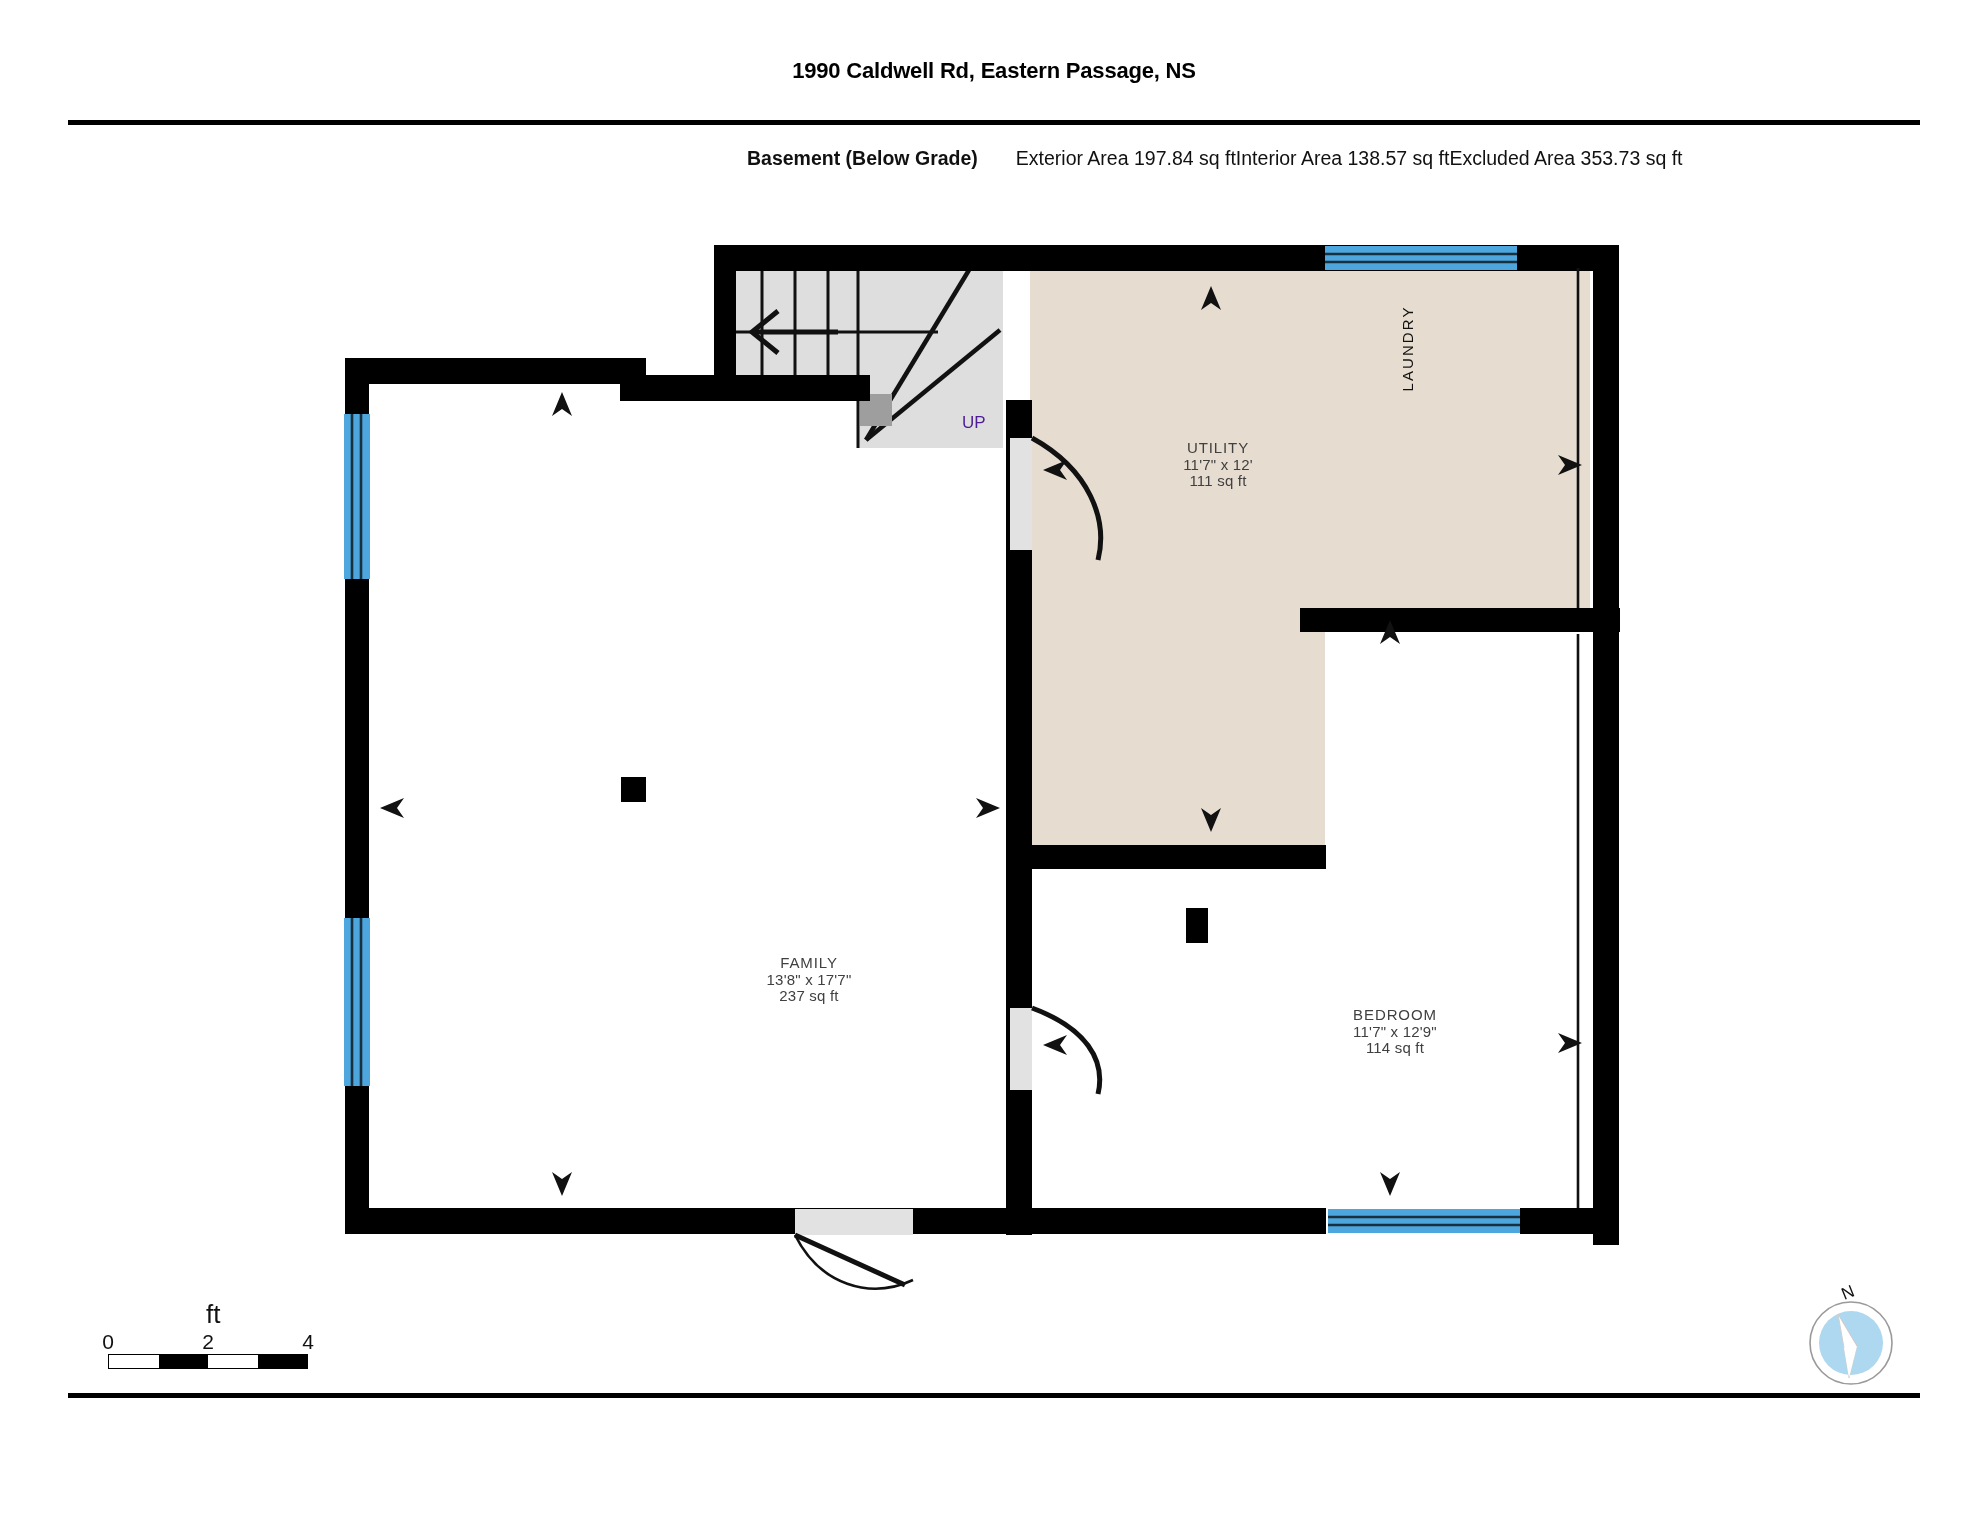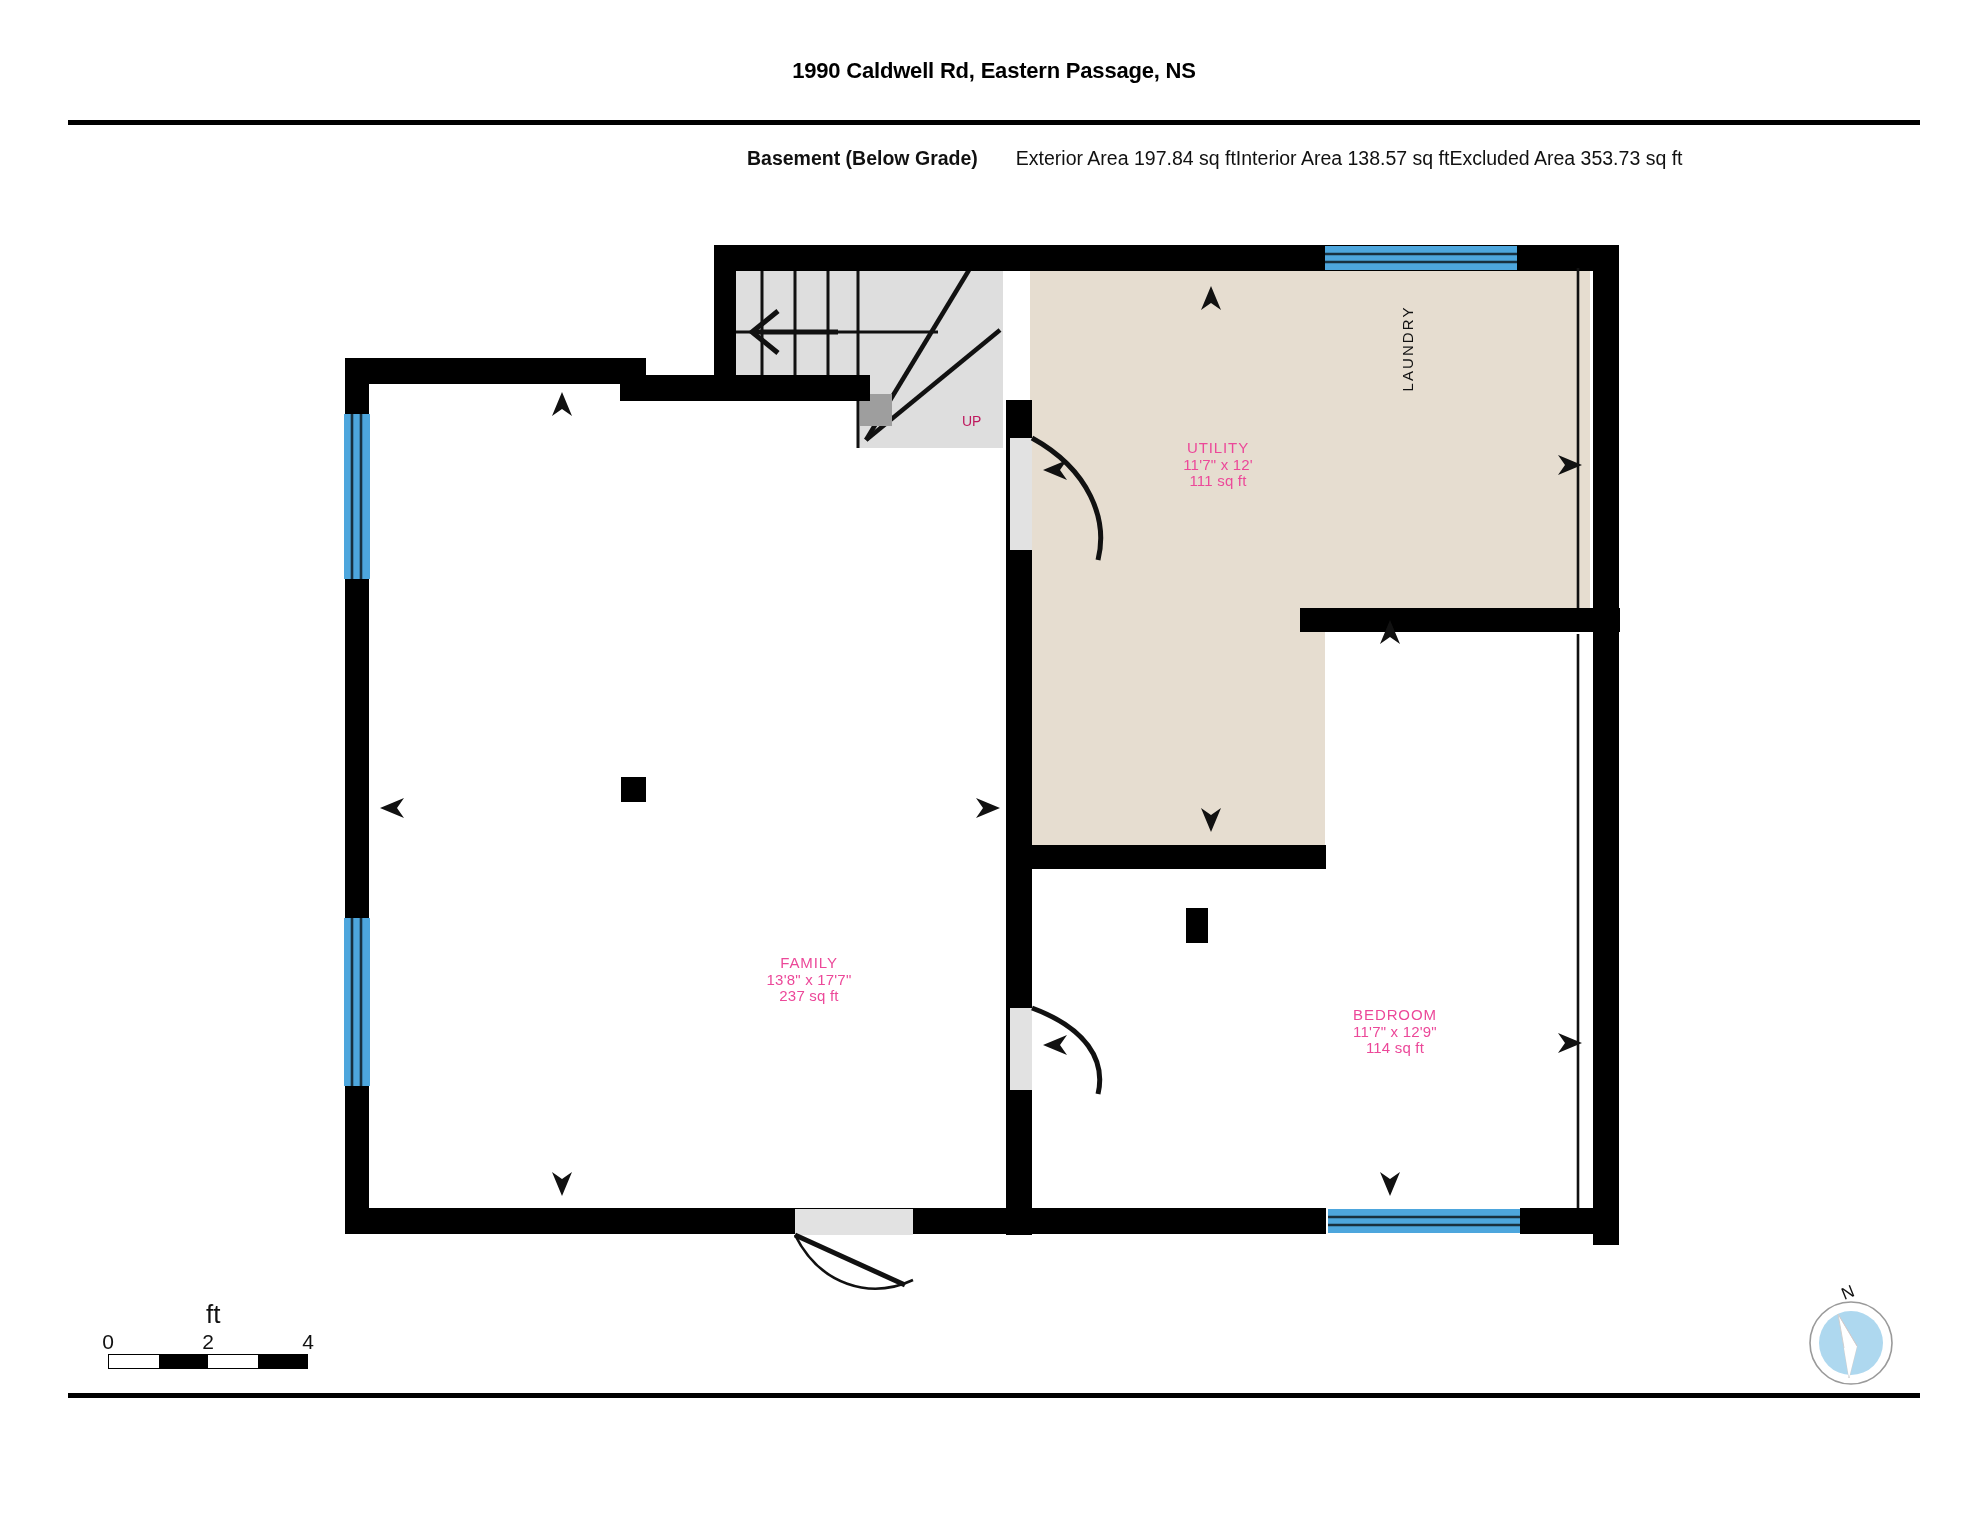--- a/index.html
+++ b/index.html
@@ -85,38 +85,38 @@
     height: 1536px;
   }
   #plan svg { display: block; }
 
   
   .room-label {
     position: absolute;
     text-align: center;
     font-size: 15px;
     line-height: 16.5px;
-    color: #ec4899;
+    color: #404040;
     white-space: nowrap;
     letter-spacing: 0.2px;
   }
   .room-label .rname { letter-spacing: 0.9px; }
   .vert-label {
     position: absolute;
     font-size: 15px;
     letter-spacing: 2.1px;
     color: #111;
     white-space: nowrap;
     transform: rotate(-90deg);
     transform-origin: 50% 50%;
   }
   .up-label {
     position: absolute;
-    font-size: 14px;
-    color: #be185d;
+    font-size: 17px;
+    color: #4c1d95;
   }
 
   
   .scalebar {
     position: absolute;
     left: 108px;
     top: 1330px;
     width: 200px;
   }
   .scale-nums {

